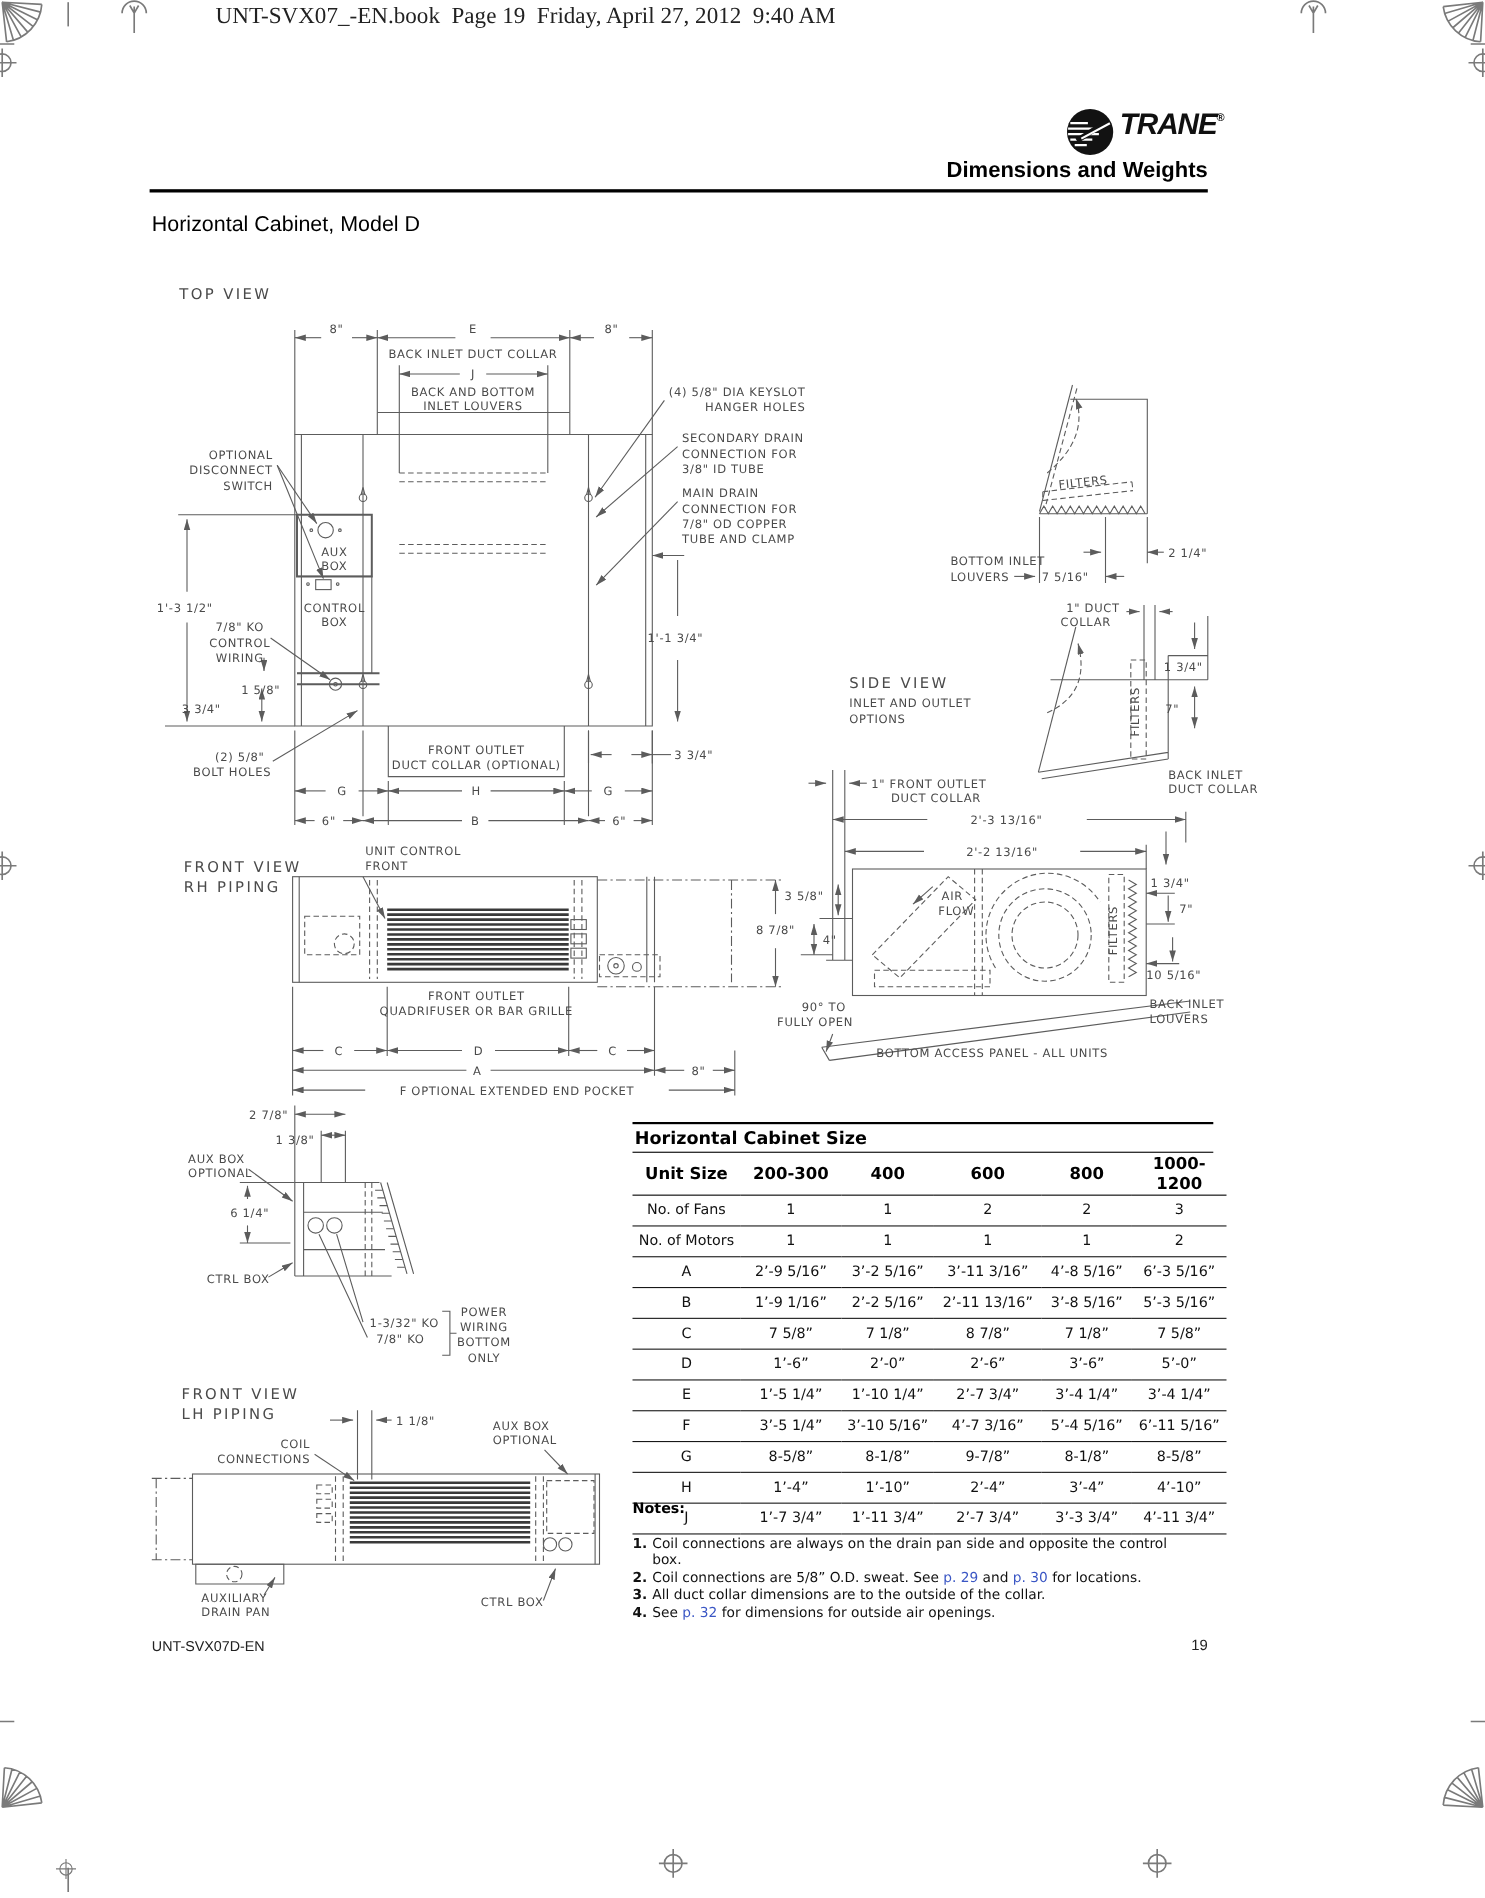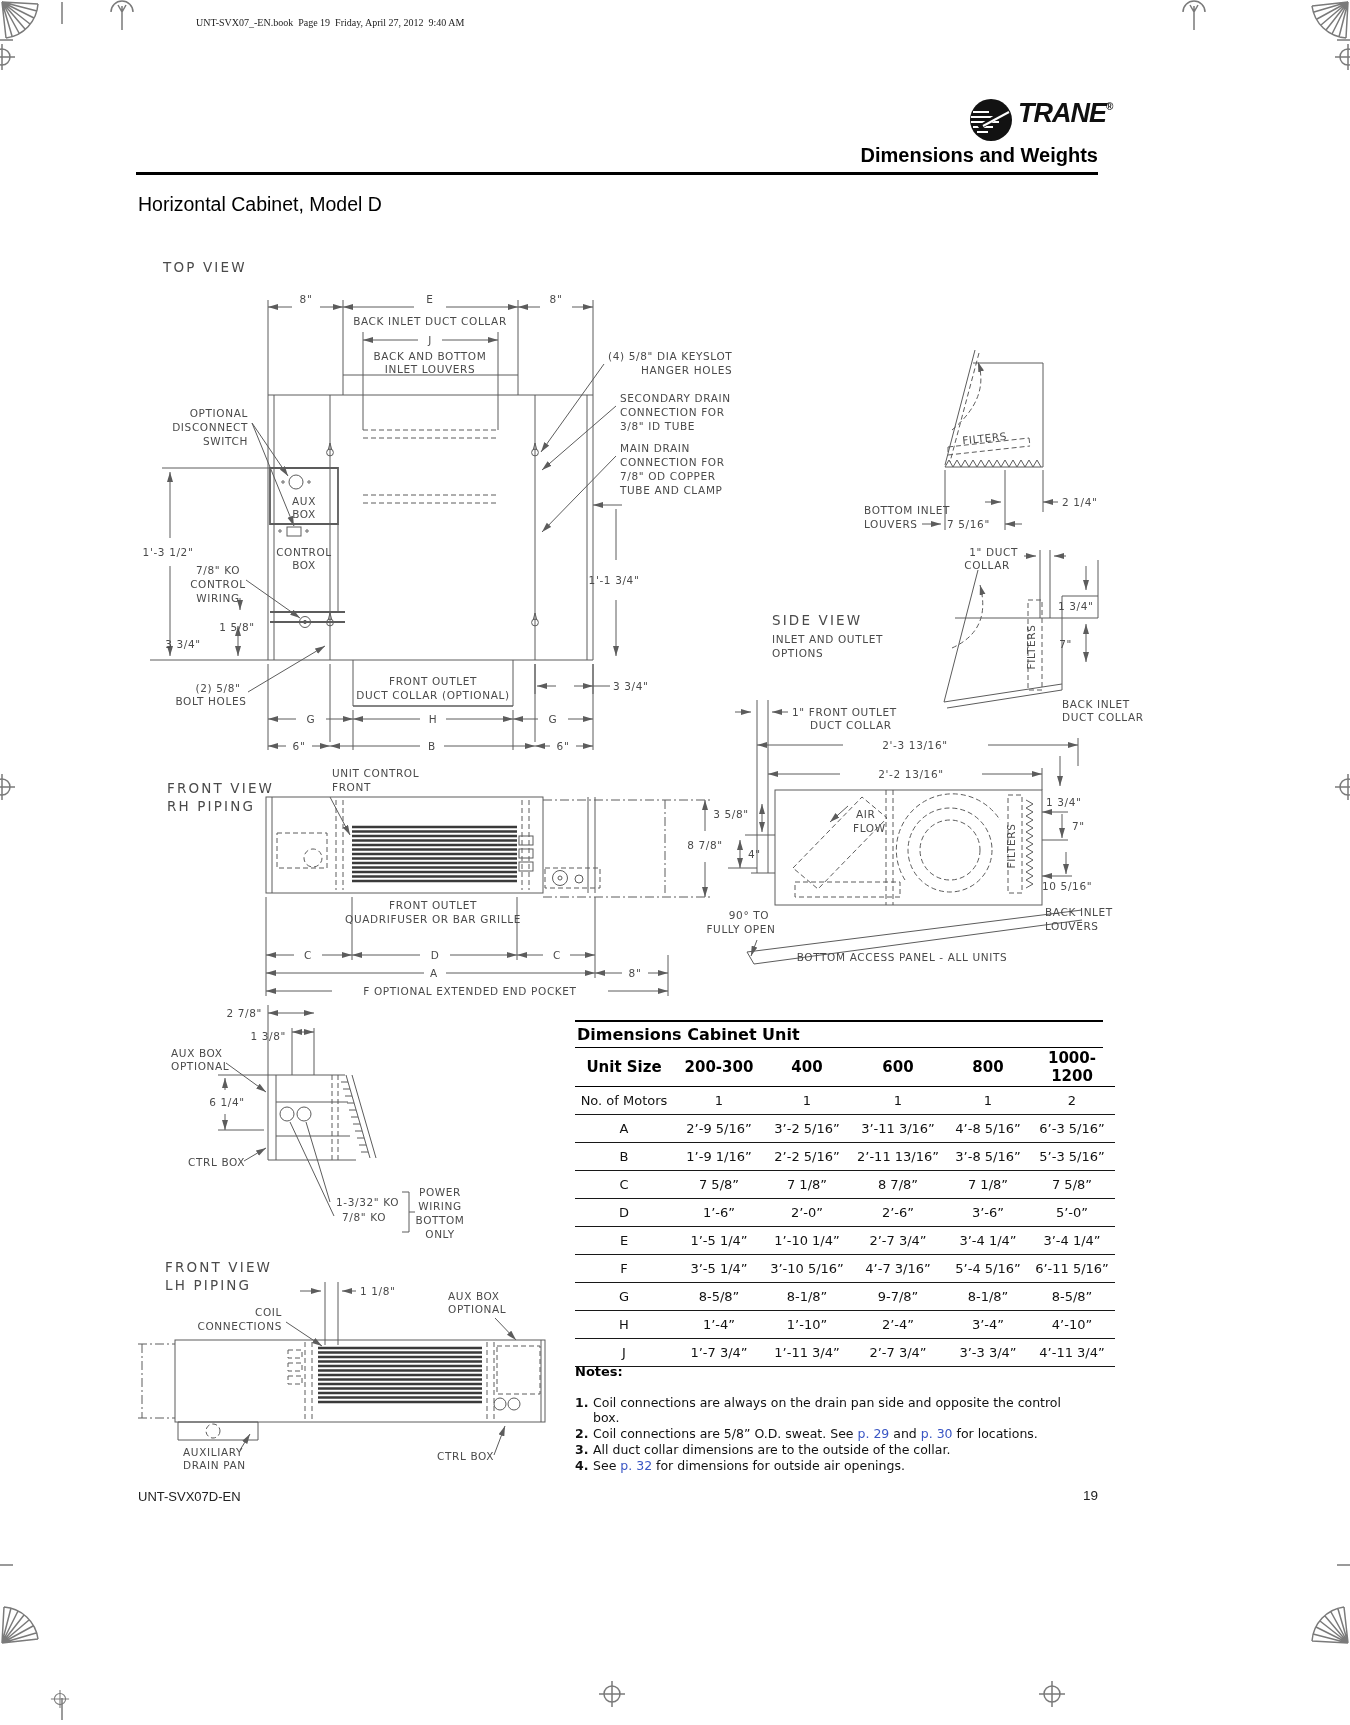--- a/index.html
+++ b/index.html
@@ -1,20 +1,20 @@
 <!DOCTYPE html>
 <html><head>
 <meta charset="utf-8">
 <style>
   html,body{margin:0;padding:0}
   body{width:1350px;height:1725px;position:relative;background:#fff;overflow:hidden;
        font-family:"Liberation Sans",sans-serif;color:#1c1c1c}
   .abs{position:absolute}
   
-  .bookline{left:196px;top:17px;font-family:"Liberation Serif",serif;font-size:10px;color:#222;white-space:pre}
+  .bookline{left:196px;top:2px;font-family:"Liberation Serif",serif;font-size:21px;color:#222;white-space:pre}
   
   .logo{left:969px;top:98px;display:flex;align-items:flex-start}
   .logo-text{font-size:27px;font-weight:bold;font-style:italic;letter-spacing:-1px;color:#101010;margin-left:5px}
   .logo-reg{font-size:10px;vertical-align:12px;font-style:normal}
   .section-title{right:252px;top:144px;font-size:20px;font-weight:bold;color:#000}
   .rule{left:136px;top:172px;width:962px;height:3px;background:#000}
   .page-title{left:138px;top:193px;font-size:19.5px;font-weight:normal;color:#000}
   
   svg.art{position:absolute;left:0;top:0;pointer-events:none}
   svg text{font-family:"DejaVu Sans",sans-serif;fill:#4a4a4a}
@@ -453,33 +453,41 @@
     <path d="M14 28L40 14" stroke="#fff" stroke-width="2"></path>
   </svg>
   <span class="logo-text"><span>TRANE</span><span class="logo-reg">®</span></span>
 </div>
 
 <div class="abs section-title">Dimensions and Weights</div>
 <div class="abs rule"></div>
 <div class="abs page-title">Horizontal Cabinet, Model D</div>
 
 <div class="abs tbl">
-  <div class="tbl-title">Dimensions Cabinet Unit</div>
+  <div class="tbl-title">Horizontal Cabinet Size</div>
   <table>
     <thead>
       <tr>
         <th class="w0">Unit Size</th>
         <th class="w1">200-300</th>
         <th class="w2">400</th>
         <th class="w3">600</th>
         <th class="w4">800</th>
         <th class="w5">1000-1200</th>
       </tr>
     </thead>
     <tbody>
+      <tr>
+          <td>No. of Fans</td>
+          <td>1</td>
+          <td>1</td>
+          <td>2</td>
+          <td>2</td>
+          <td>3</td>
+        </tr>
       <tr>
           <td>No. of Motors</td>
           <td>1</td>
           <td>1</td>
           <td>1</td>
           <td>1</td>
           <td>2</td>
         </tr>
       <tr>
           <td>A</td>

